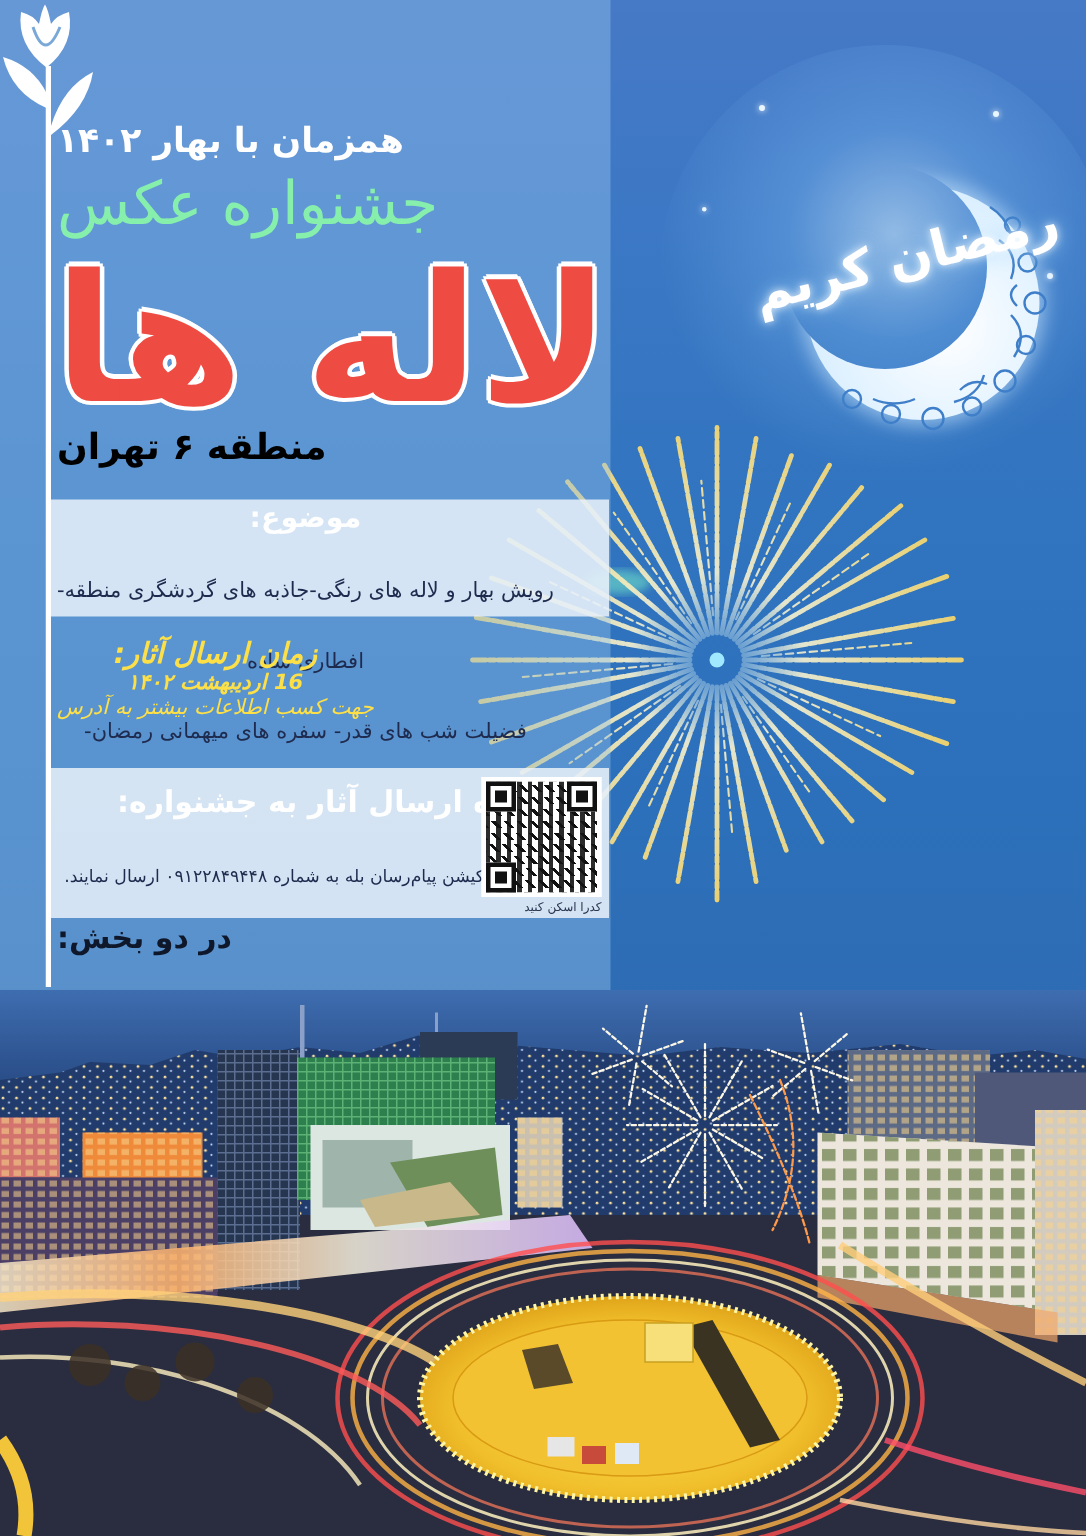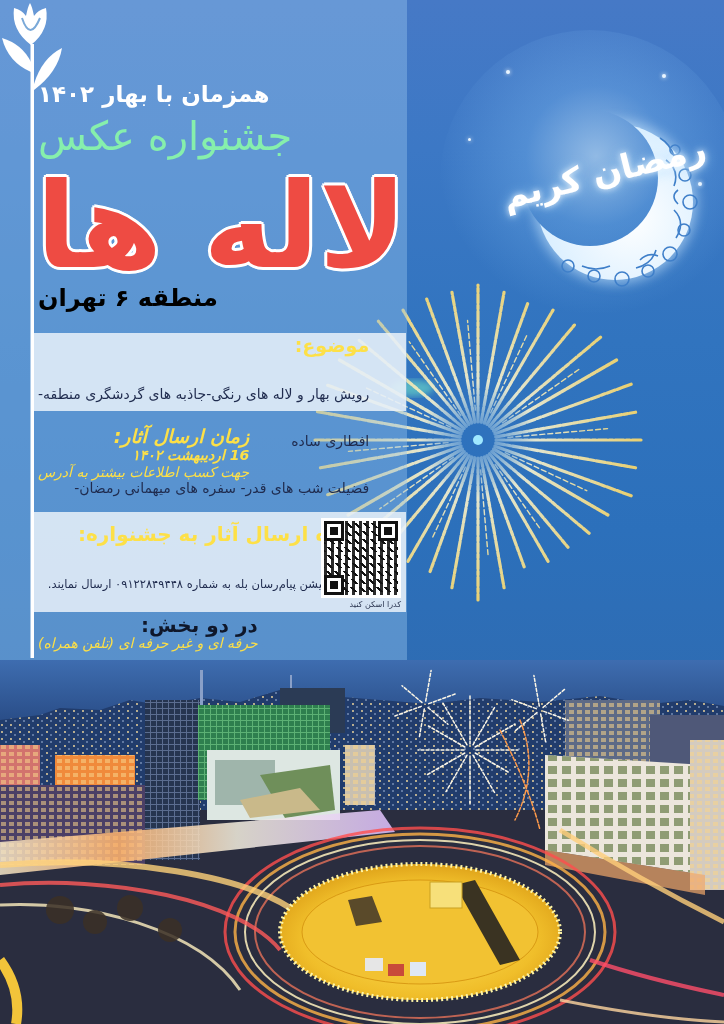--- a/index.html
+++ b/index.html
@@ -7,30 +7,30 @@
 body{position:relative;font-family:"DejaVu Sans",sans-serif;background:#2f6fbd;}
 .abs{position:absolute;}
 .sky{left:0;top:0;width:724px;height:680px;
   background:linear-gradient(180deg,#4679c6 0%,#3c78c5 22%,#3174bf 50%,#2c70bb 78%,#2e6cb3 100%);}
 .moon-glow{left:440px;top:30px;width:300px;height:300px;border-radius:50%;
   background:radial-gradient(circle at 52% 42%,rgba(215,240,255,.55) 0%,rgba(140,200,250,.28) 30%,rgba(80,150,230,0) 68%);}
 .star{width:4px;height:4px;border-radius:50%;background:#e9f5ff;box-shadow:0 0 4px #fff;}
 .calligraphy{left:500px;top:152px;font-size:34px;font-weight:bold;color:#fff;direction:rtl;white-space:nowrap;
   transform:rotate(-14deg);text-shadow:0 0 6px rgba(255,255,255,.8),0 0 14px rgba(170,220,255,.8);}
 .panel{left:0;top:0;width:407px;height:661px;background:rgba(150,195,235,.42);}
-.txt{position:absolute;left:38px;direction:rtl;text-align:right;white-space:nowrap;}
+.txt{position:absolute;left:38px;direction:rtl;text-align:center;white-space:nowrap;}
 .t-sub{top:81px;font-size:23px;font-weight:bold;color:#fff;line-height:1.2;}
 .t-title{top:112px;font-size:40px;font-weight:normal;color:#86efac;line-height:1.2;}
 .t-headline{top:156px;left:36px;font-size:118px;font-weight:bold;color:#ee4b43;line-height:1.2;
   text-shadow:3px 0 #fff,-3px 0 #fff,0 3px #fff,0 -3px #fff,2px 2px #fff,-2px -2px #fff,2px -2px #fff,-2px 2px #fff;}
 .t-region{top:284px;font-size:24px;font-weight:bold;color:#000000;line-height:1.2;}
 .box{position:absolute;left:34px;width:372px;background:rgba(236,243,250,.84);}
 .sec-h{font-weight:bold;font-size:19px;line-height:22px;}
 .sec-l{font-size:14px;line-height:17px;}
-.navy{color:#fde047;}
+.navy{color:#ffffff;}
 .ink{color:#1f2b4e;margin-top:30px;}
 .white{color:#fde047;font-style:italic;}
 .url{font-family:"Liberation Serif","DejaVu Serif",serif;font-weight:bold;font-size:15px;unicode-bidi:isolate;direction:ltr;}
 .email{font-family:"Liberation Serif","DejaVu Serif",serif;font-size:14px;unicode-bidi:isolate;direction:ltr;}
 .sub-h{font-weight:bold;font-size:20px;line-height:24px;margin-left:40px;}
 .sub-l{font-size:11.5px;line-height:16px;}
 .cat-h{font-weight:bold;font-size:20px;line-height:20px;color:#0f172a;}
 .qr{left:321px;top:518px;width:80px;height:80px;background-color:#fff;
   background-image:
    repeating-linear-gradient(90deg,rgba(20,20,20,.9) 0 3px,transparent 3px 7px),
@@ -191,21 +191,20 @@
 </div>
 <div class="abs qr">
   <div class="finder" style="left:0;top:0"></div>
   <div class="finder" style="right:0;top:0"></div>
   <div class="finder" style="left:0;bottom:0"></div>
 </div>
 <div class="abs qr-cap">کدرا اسکن کنید</div>
 
 <div class="txt" style="top:615px">
   <div class="cat-h">در دو بخش:</div>
-  <div class="sec-l white">حرفه ای و غیر حرفه ای (تلفن همراه)</div>
 </div>
 
 <div class="abs city">
 <svg width="724" height="364" viewBox="0 0 724 364">
   <defs>
     <linearGradient id="citySky" x1="0" y1="0" x2="0" y2="1">
       <stop offset="0" stop-color="#3e6db0"></stop>
           <stop offset="1" stop-color="#203e74"></stop>
     </linearGradient>
     <pattern id="cityDots" width="9" height="7" patternUnits="userSpaceOnUse">

